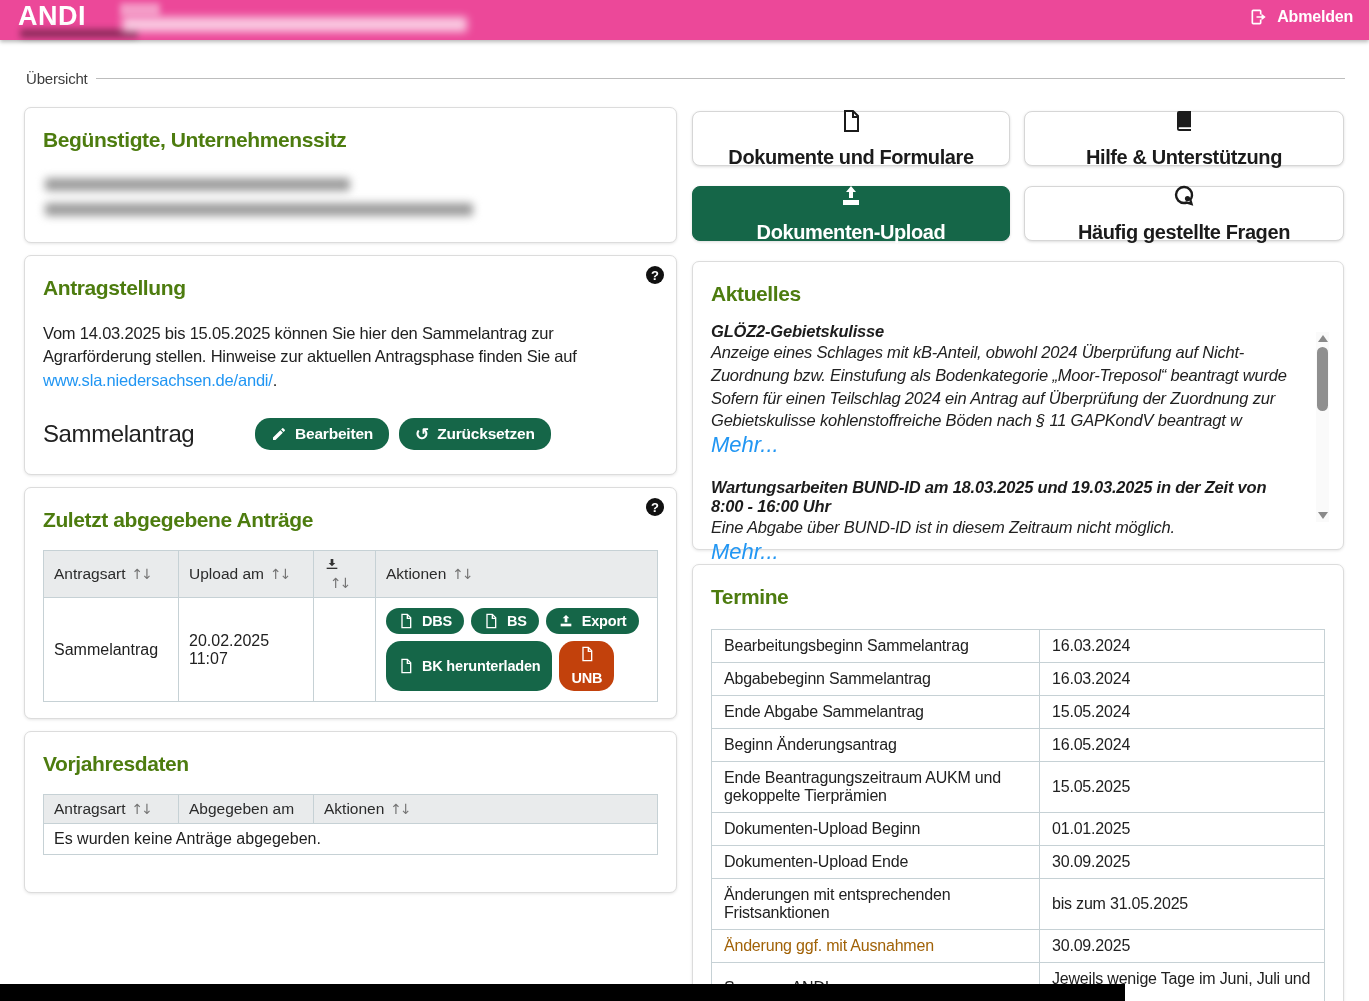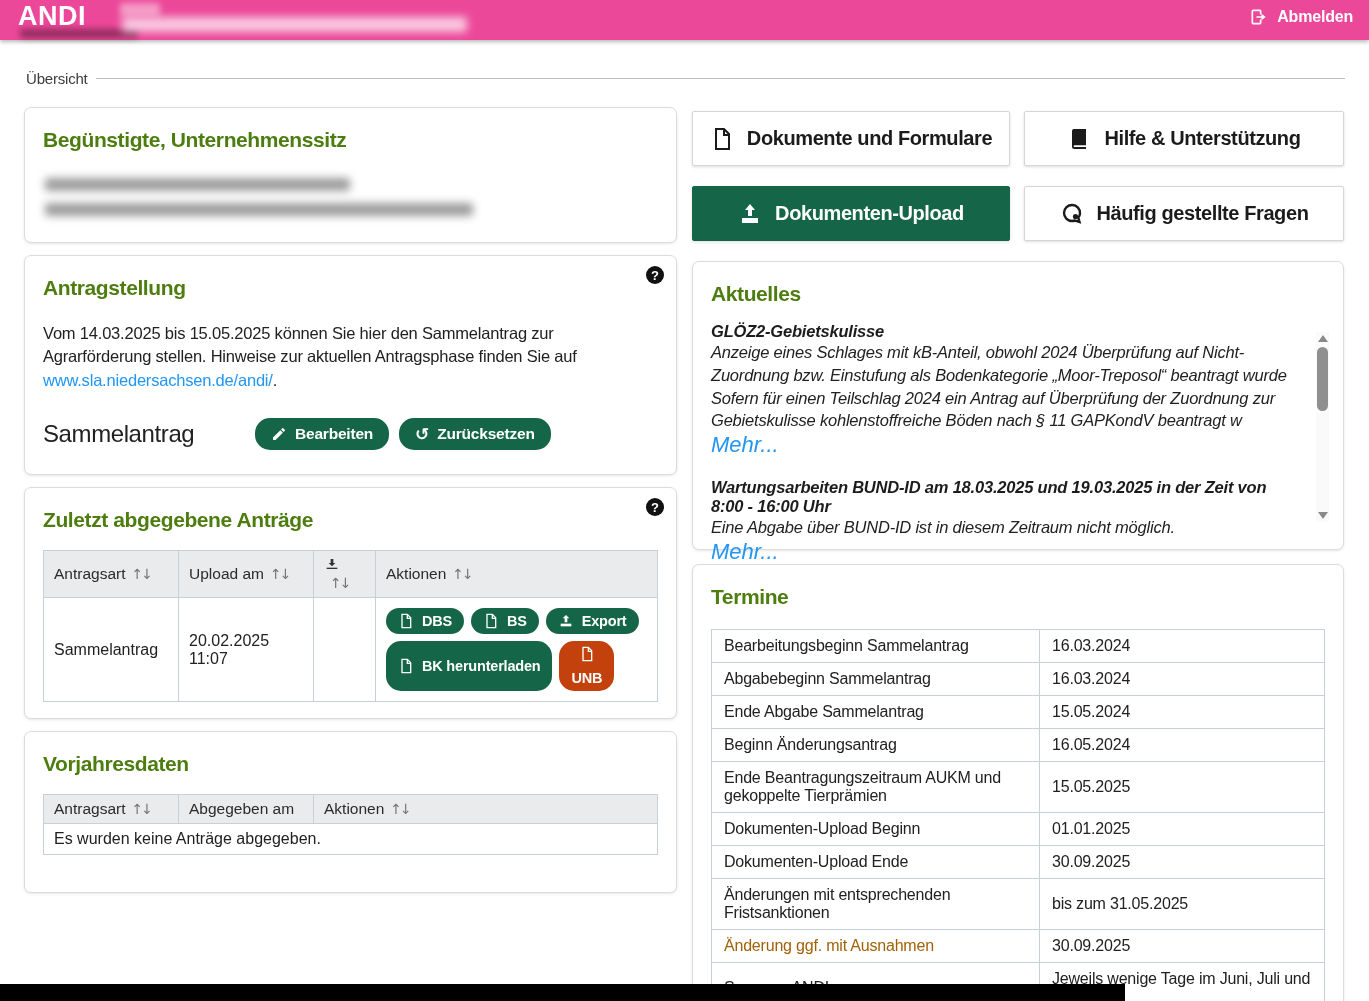--- a/index.html
+++ b/index.html
@@ -79,23 +79,23 @@
   table.dt th, table.dt td { border:1px solid #c6d1d5; text-align:left; font-weight:normal; }
   table.dt th { background:#e9ebec; padding:5px 10px; font-size:15.5px; color:#2b2b2b; }
   table.dt td { padding:6px 10px; color:#212121; }
   th.sel { background:#156648; color:#fff; font-weight:bold; }
   .sort { color:#757575; font-size:14px; letter-spacing:-2px; margin-left:6px; font-family:"DejaVu Sans",sans-serif; }
   .actions-wrap { display:flex; flex-wrap:wrap; gap:7px; padding:4px 0; max-width:280px; }
   
   .quick-grid { display:grid; grid-template-columns:318px 320px; gap:20px 14px; margin-bottom:20px; margin-top:4px; }
   .quick {
     height:55px; display:flex; align-items:center; justify-content:center; gap:13px;
-    background:#fff; border:1px solid #d6d6d6; border-radius:2px;
+    background:#fff; border:1px solid #d6d6d6; border-radius:8px;
     box-shadow:0 1px 3px rgba(0,0,0,.14); font-family:inherit; font-size:20px;
-    font-weight:bold; color:#1b1b1b; cursor:pointer; letter-spacing:-.4px;
+    font-weight:bold; color:#1b1b1b; cursor:pointer; letter-spacing:-.4px;flex-direction:column;
   }
   .quick.green { background:#156648; border-color:#156648; color:#fff; }
   
   .news-card { height:289px; }
   .news-scroll { margin-top:16px; padding-right:26px; position:relative;font-style:italic; }
   .news-item { margin-bottom:20px; }
   .news-item h3 { font-size:16.5px; font-weight:bold; letter-spacing:-.2px; color:#1c1c1c; }
   .news-item p { font-size:16.5px; line-height:1.38; letter-spacing:-.2px; color:#212121; }
   .news-item a { font-size:22px; }
   .vscrollbar {

